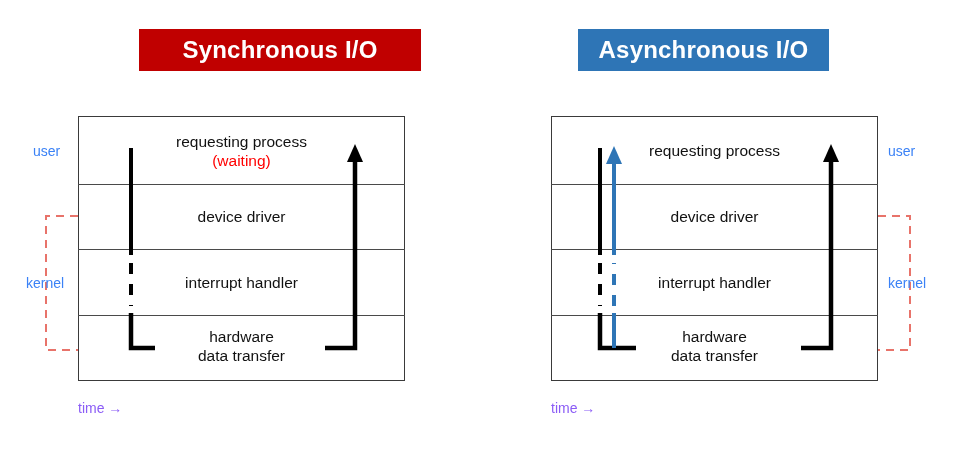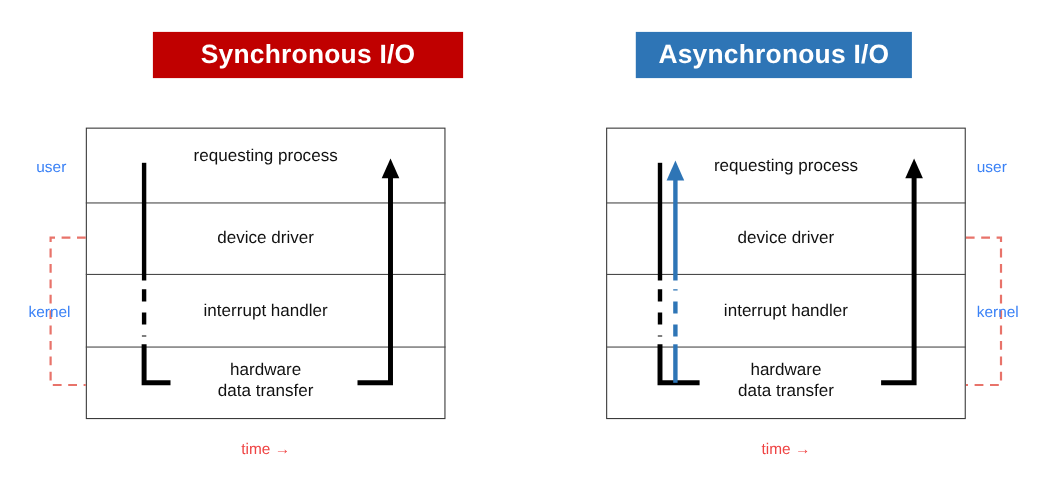--- a/index.html
+++ b/index.html
@@ -115,40 +115,40 @@
   #sync-user   { left: 33px;  top: 143px; }
   #sync-kernel { left: 26px;  top: 275px; }
   #async-user  { left: 888px; top: 143px; }
   #async-kernel{ left: 888px; top: 275px; }
 
   
   .time-caption {
     position: absolute;
     top: 400px;
     width: 327px;
-    text-align: center;
     font-size: 14px;
-    color: #ef4444;
+    color: #8b5cf6;
   }
   #time-sync  { left: 78px; }
   #time-async { left: 551px; }
 </style>
 </head>
 <body>
 
 <div class="title-banner" id="title-sync">Synchronous I/O</div>
 
 <div class="panel" id="panel-sync">
   <div class="frame"></div>
   <div class="divider d1"></div>
   <div class="divider d2"></div>
   <div class="divider d3"></div>
 
   <div class="row-label" id="lbl-sync-proc">
     <span>requesting process</span>
+    <span class="waiting-text">(waiting)</span>
   </div>
   <div class="row-label" id="lbl-sync-drv">device driver</div>
   <div class="row-label" id="lbl-sync-int">interrupt handler</div>
   <div class="row-label" id="lbl-sync-hw">
     <span>hardware</span>
     <span style="display:block">data transfer</span>
   </div>
 
   <svg class="flow-svg" viewBox="0 0 327 265" preserveAspectRatio="none">
 

